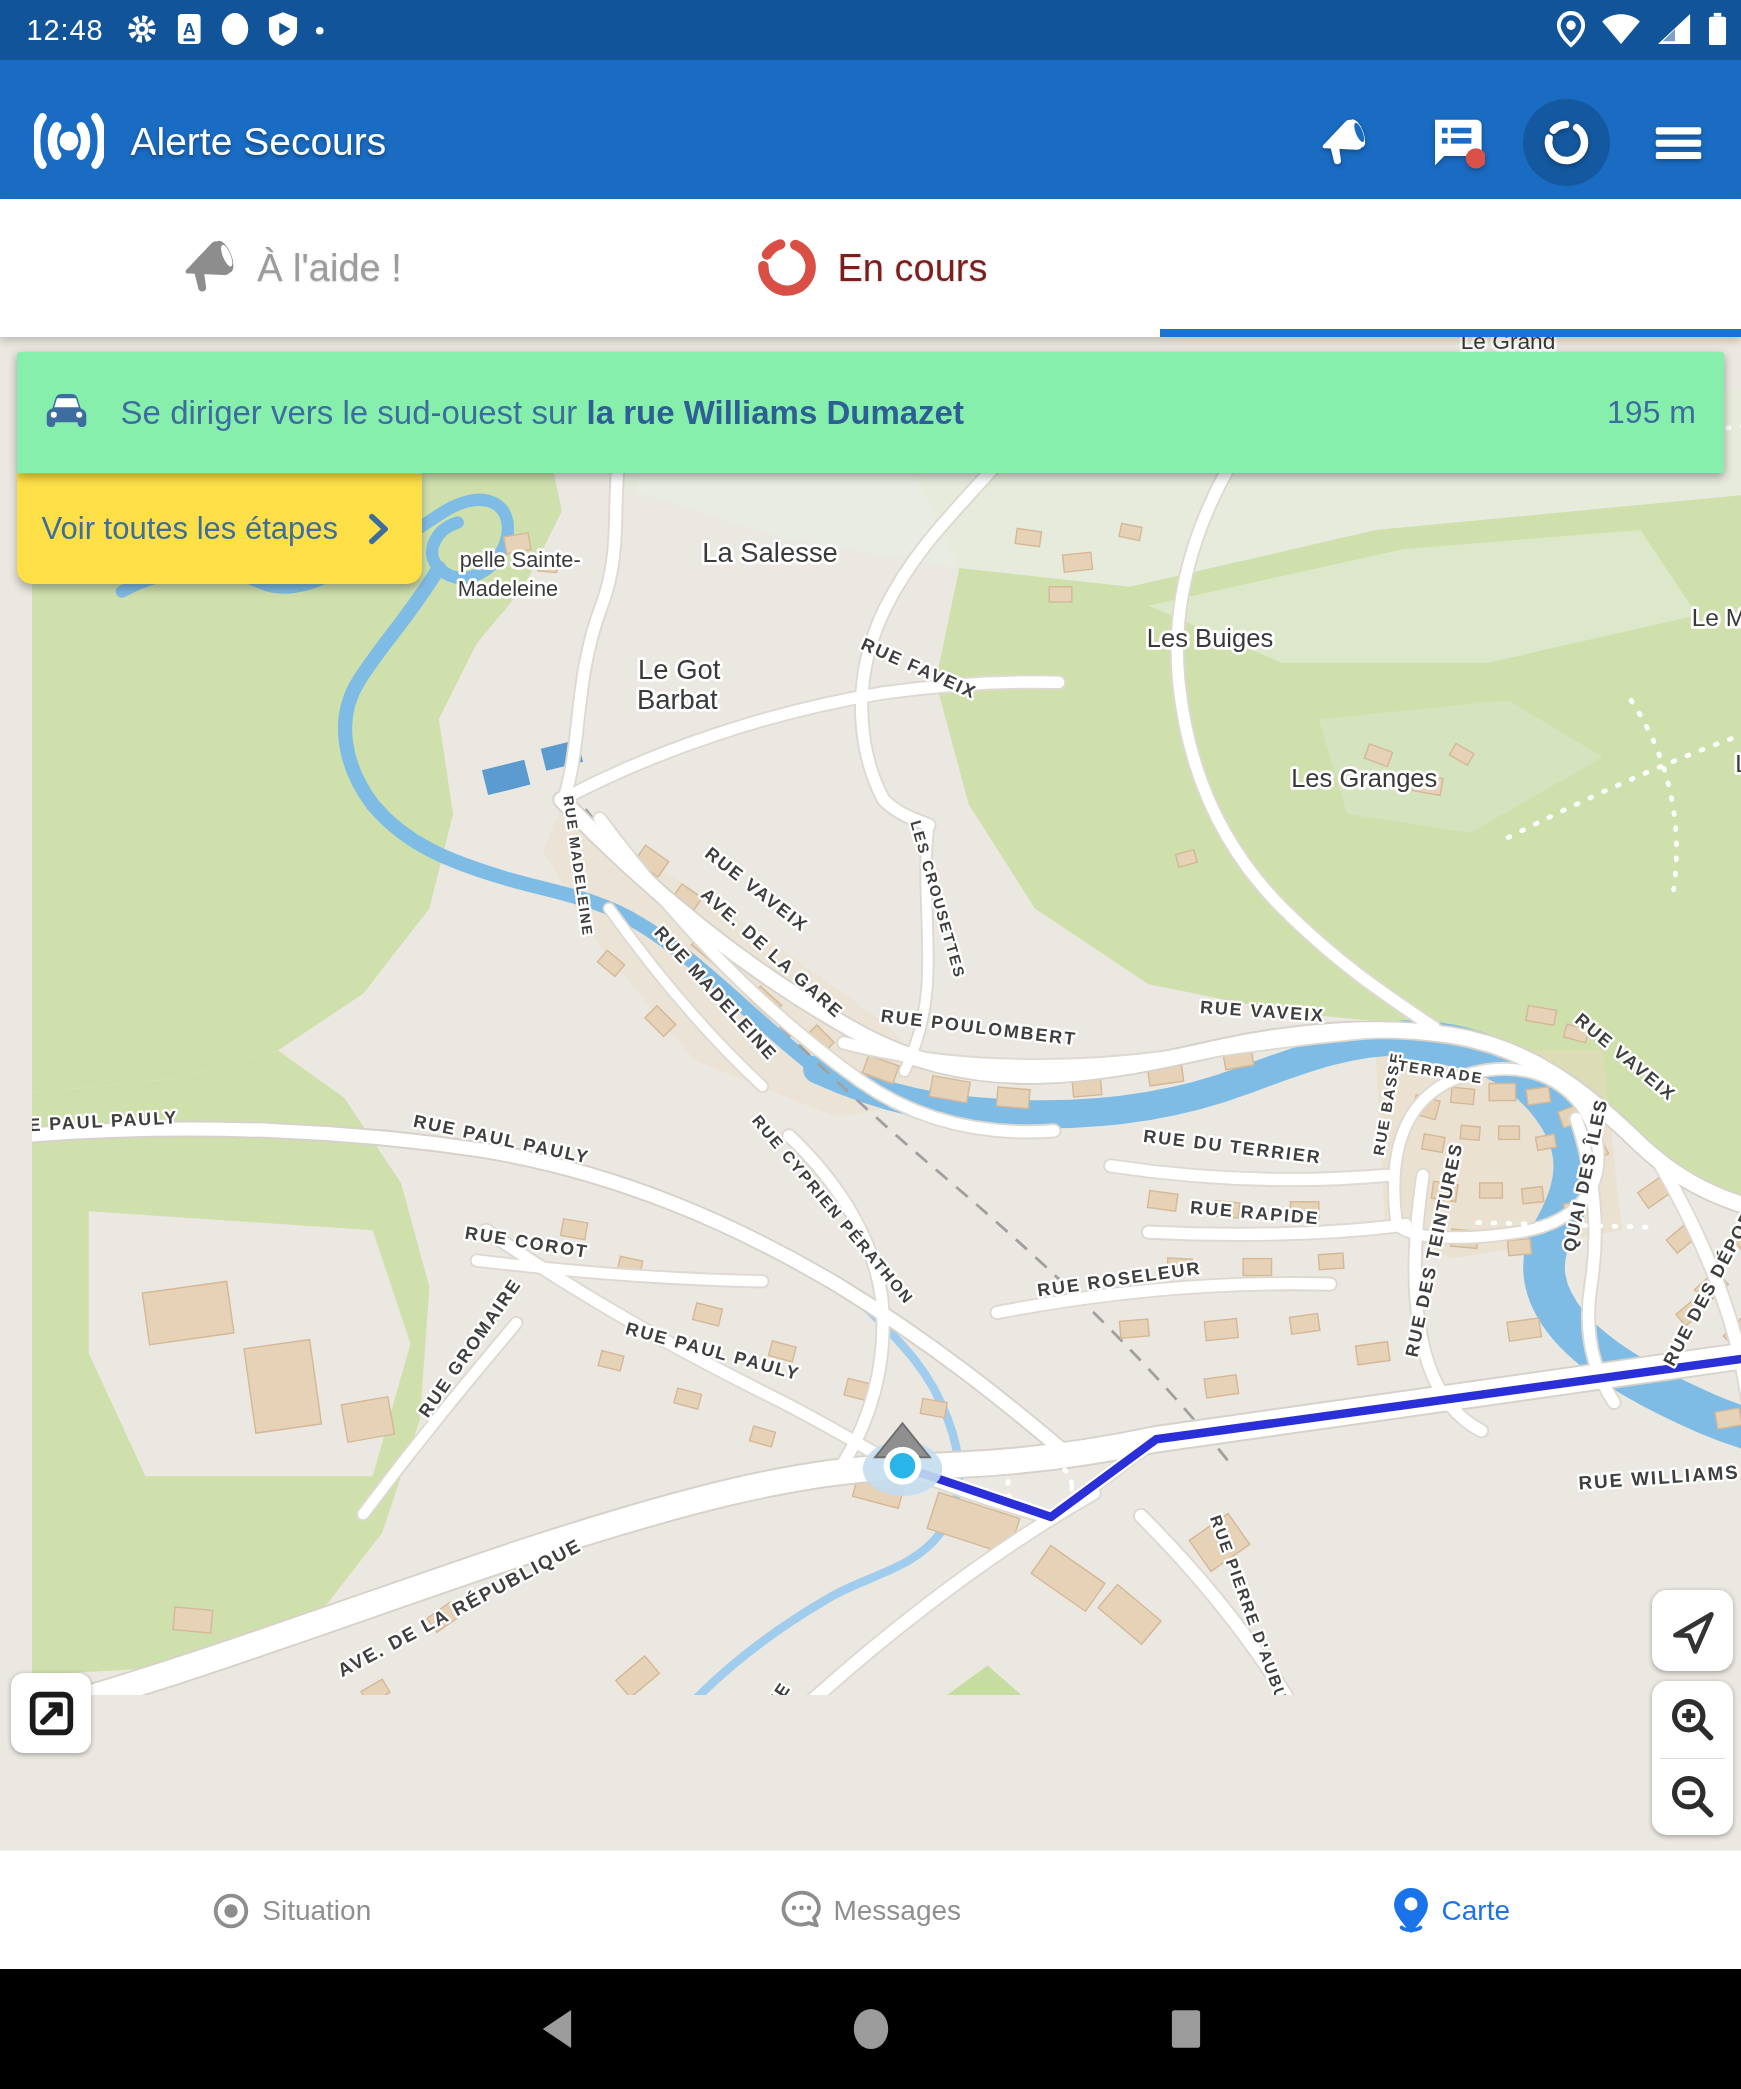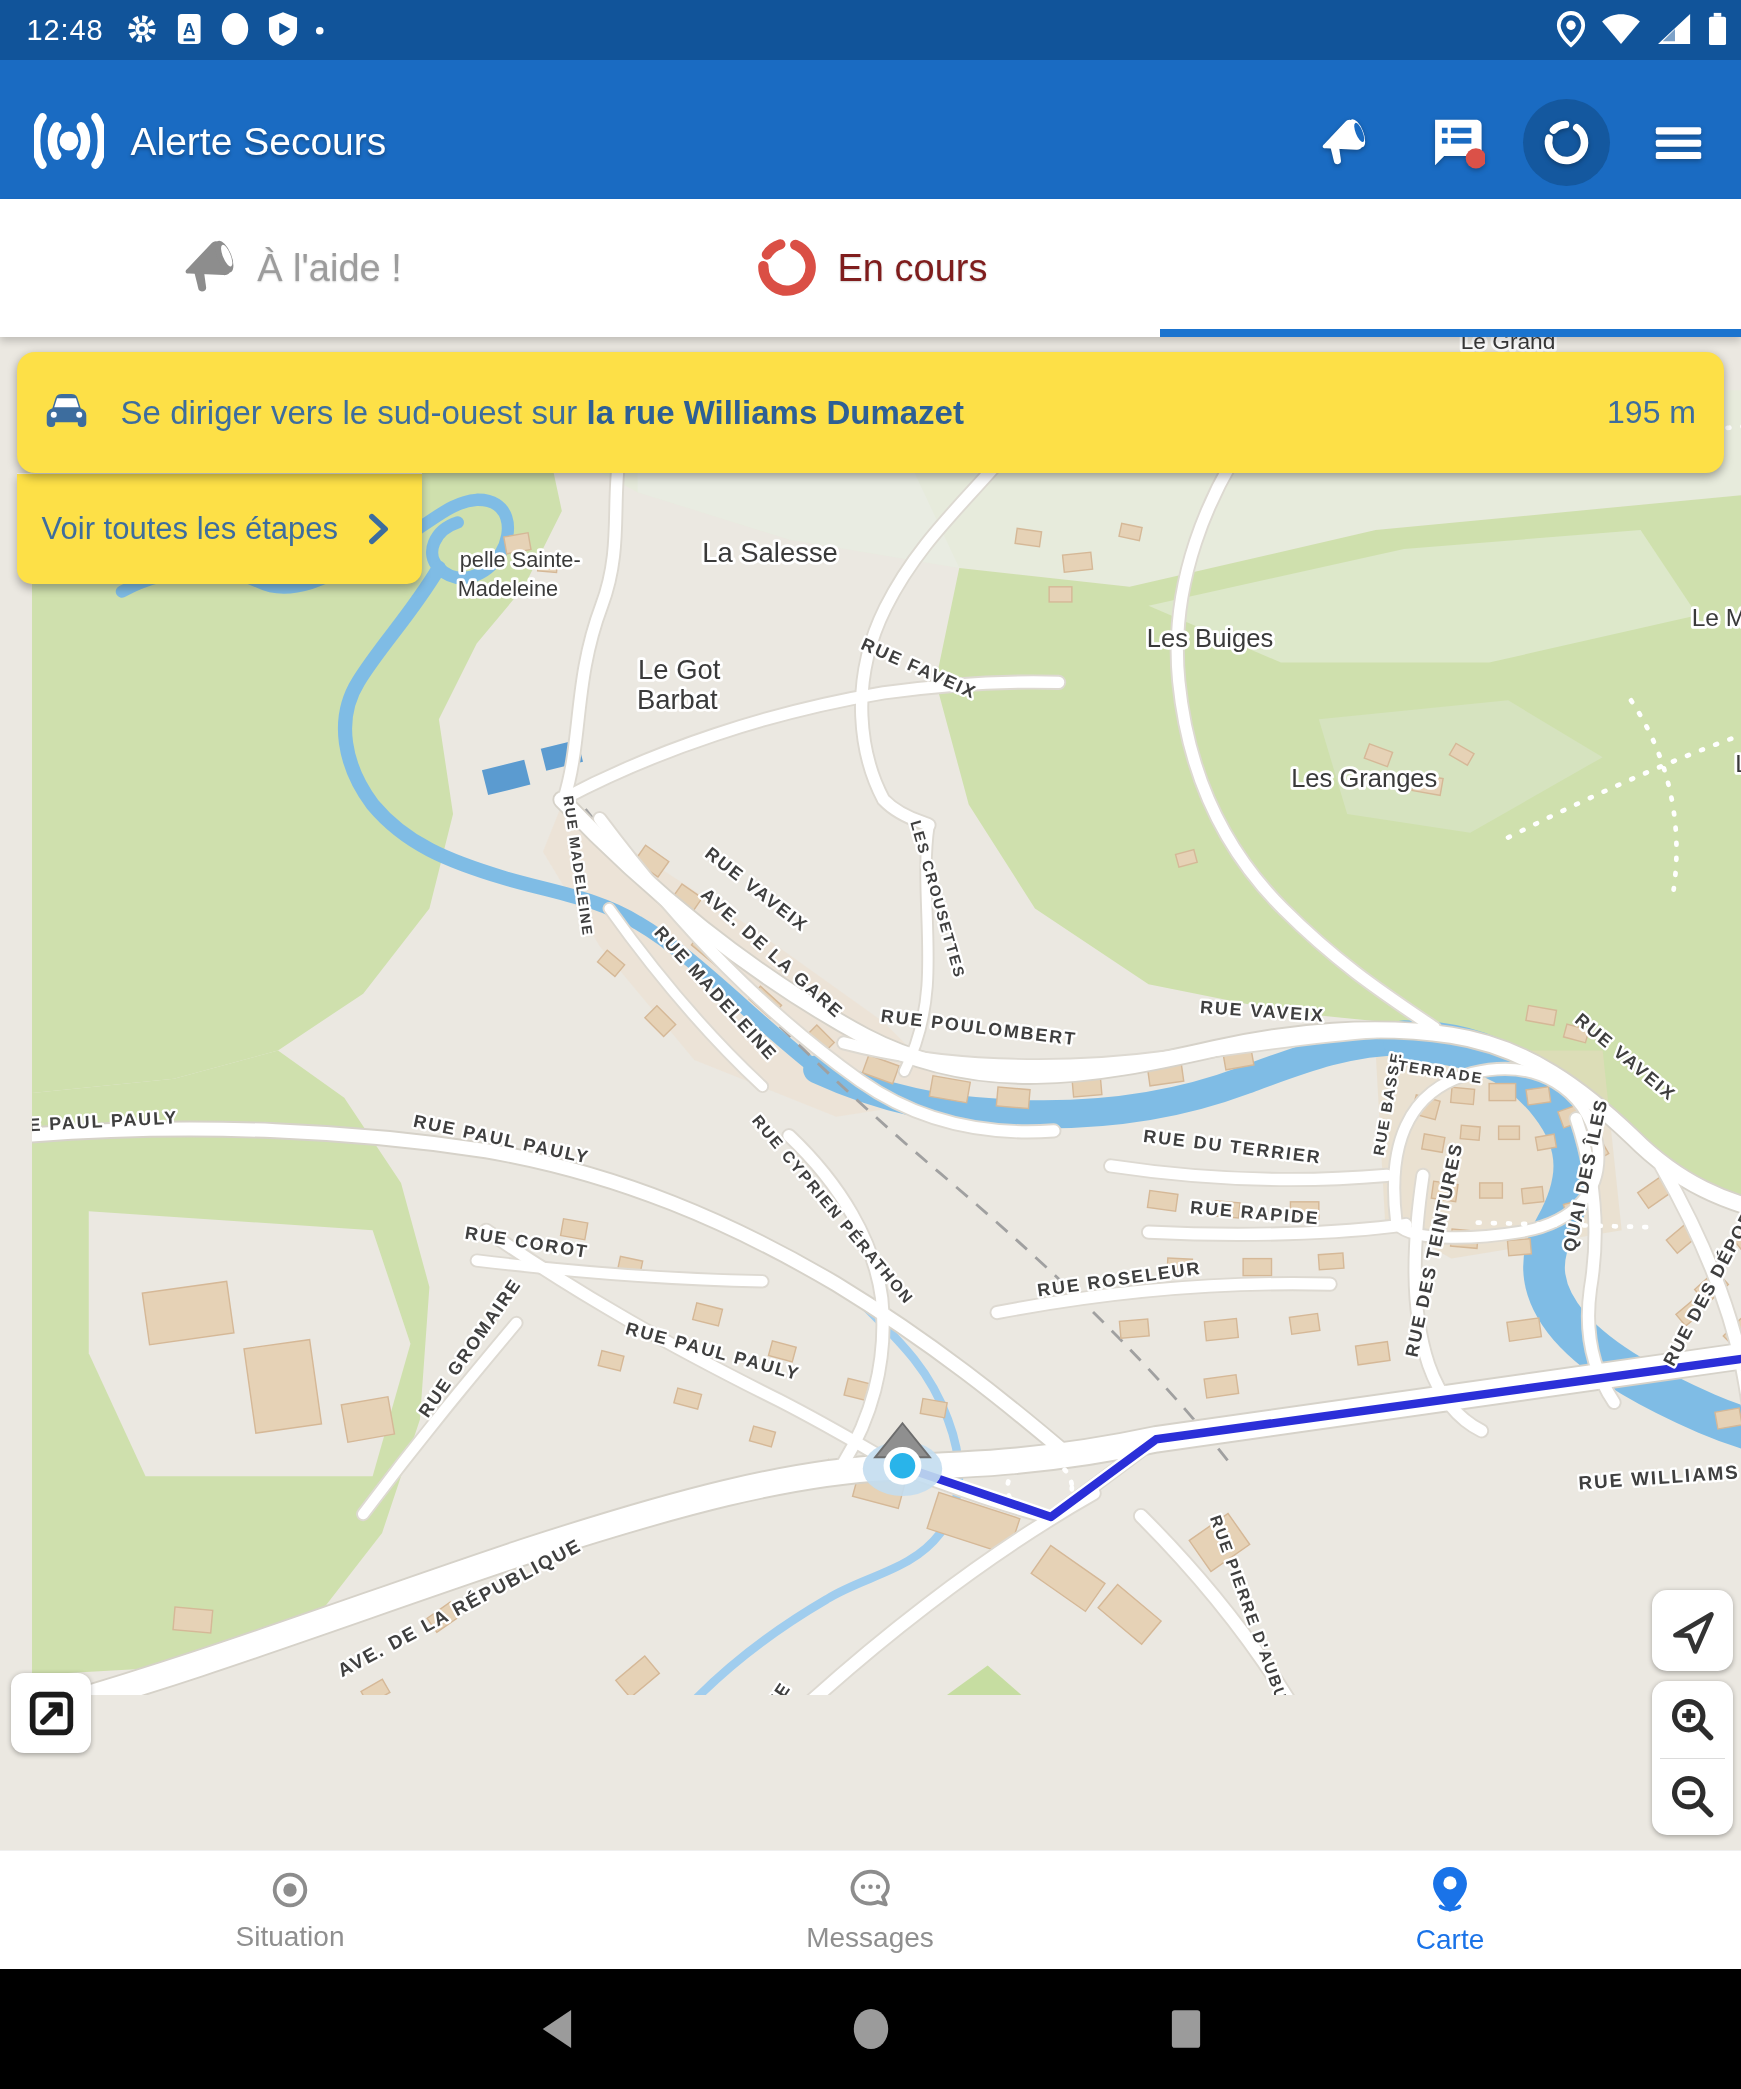--- a/index.html
+++ b/index.html
@@ -28,22 +28,22 @@
   .tab-badge{font-size:24.6px;color:var(--alert_red);position:relative;top:-13.2px;margin-left:3.8px;font-weight:600;}
   #tab-encours .tab-label{color:#7f1d1d;}
   #tab-underline{position:absolute;left:1160px;bottom:0;width:581px;height:7.6px;background:var(--underline);}
   
   #map-wrap{position:absolute;left:0;top:337px;width:1741px;height:1358px;overflow:hidden;background:#ebe8e1;padding-left:32px;}
   #map-wrap svg{display:block;}
   .street-label{fill:#3f3f3f;font-weight:700;letter-spacing:2px;
     stroke:#ffffff;stroke-width:5px;paint-order:stroke;stroke-linejoin:round;}
   .place-label{fill:#3a3a3a;stroke:#ffffff;stroke-width:6px;paint-order:stroke;stroke-linejoin:round;}
   
-  #nav-card{position:absolute;left:17px;top:352px;width:1707px;height:121px;background:#fde047;
-    border-radius:18px;box-shadow:0 3.8px 9.5px rgba(0,0,0,.35);display:flex;align-items:center;
+  #nav-card{position:absolute;left:17px;top:352px;width:1707px;height:121px;background:#86efac;
+    border-radius:3px;box-shadow:0 3.8px 9.5px rgba(0,0,0,.35);display:flex;align-items:center;
     padding:0 28px 0 24.6px;box-sizing:border-box;z-index:40;}
   #nav-card .instr{font-size:33px;color:var(--card_text);margin-left:30px;white-space:nowrap;overflow:hidden;}
   #nav-card .instr b{font-weight:700;color:#2e5f94;}
   #nav-distance{margin-left:auto;font-size:32px;color:var(--card_text);}
   #steps-chip{position:absolute;left:17px;top:473px;width:405px;height:111px;background:#fde047;
     border-top:0.9px solid #ededed;border-radius:0 0 15px 15px;box-shadow:0 4.7px 8.5px rgba(0,0,0,.3);
     display:flex;align-items:center;justify-content:space-between;padding:0 32px 0 24.6px;
     box-sizing:border-box;z-index:39;}
   #steps-chip span{font-size:31px;color:var(--card_text);}
   
@@ -51,21 +51,21 @@
     display:flex;align-items:center;justify-content:center;z-index:35;}
   #fullscreen-btn{left:11.4px;top:1673px;width:80px;height:80px;}
   #compass-btn{left:1652px;top:1590px;width:81px;height:81px;border-radius:15px;}
   #zoom-panel{position:absolute;left:1652px;top:1681px;width:81px;height:154px;background:#fff;
     border-radius:15px;box-shadow:0 1.9px 5.7px rgba(0,0,0,.3);z-index:35;display:flex;flex-direction:column;}
   #zoom-panel .zbtn{flex:1;display:flex;align-items:center;justify-content:center;}
   #zoom-divider{height:0.9px;background:#dcdcdc;margin:0 7.6px;}
   
   #bottom-nav{position:absolute;left:0;top:1850px;width:1741px;height:119px;background:#fff;
     display:flex;z-index:50;border-top:0.9px solid #f0f0f0;}
-  .bn-item{width:580px;display:flex;flex-direction:column;align-items:center;justify-content:center;gap:9.5px;}
+  .bn-item{width:580px;display:flex;flex-direction:row;align-items:center;justify-content:center;gap:9.5px;}
   .bn-label{font-size:28px;color:#8f8f8f;}
   #bn-carte .bn-label{color:var(--accent);}
   
   #android-nav{position:absolute;left:0;top:1969px;width:1741px;height:120px;background:#000;z-index:60;}
   .an-btn{position:absolute;top:0;height:120px;width:189px;display:flex;align-items:center;justify-content:center;}
 </style>
 </head>
 <body>
 
 <div id="screen">

